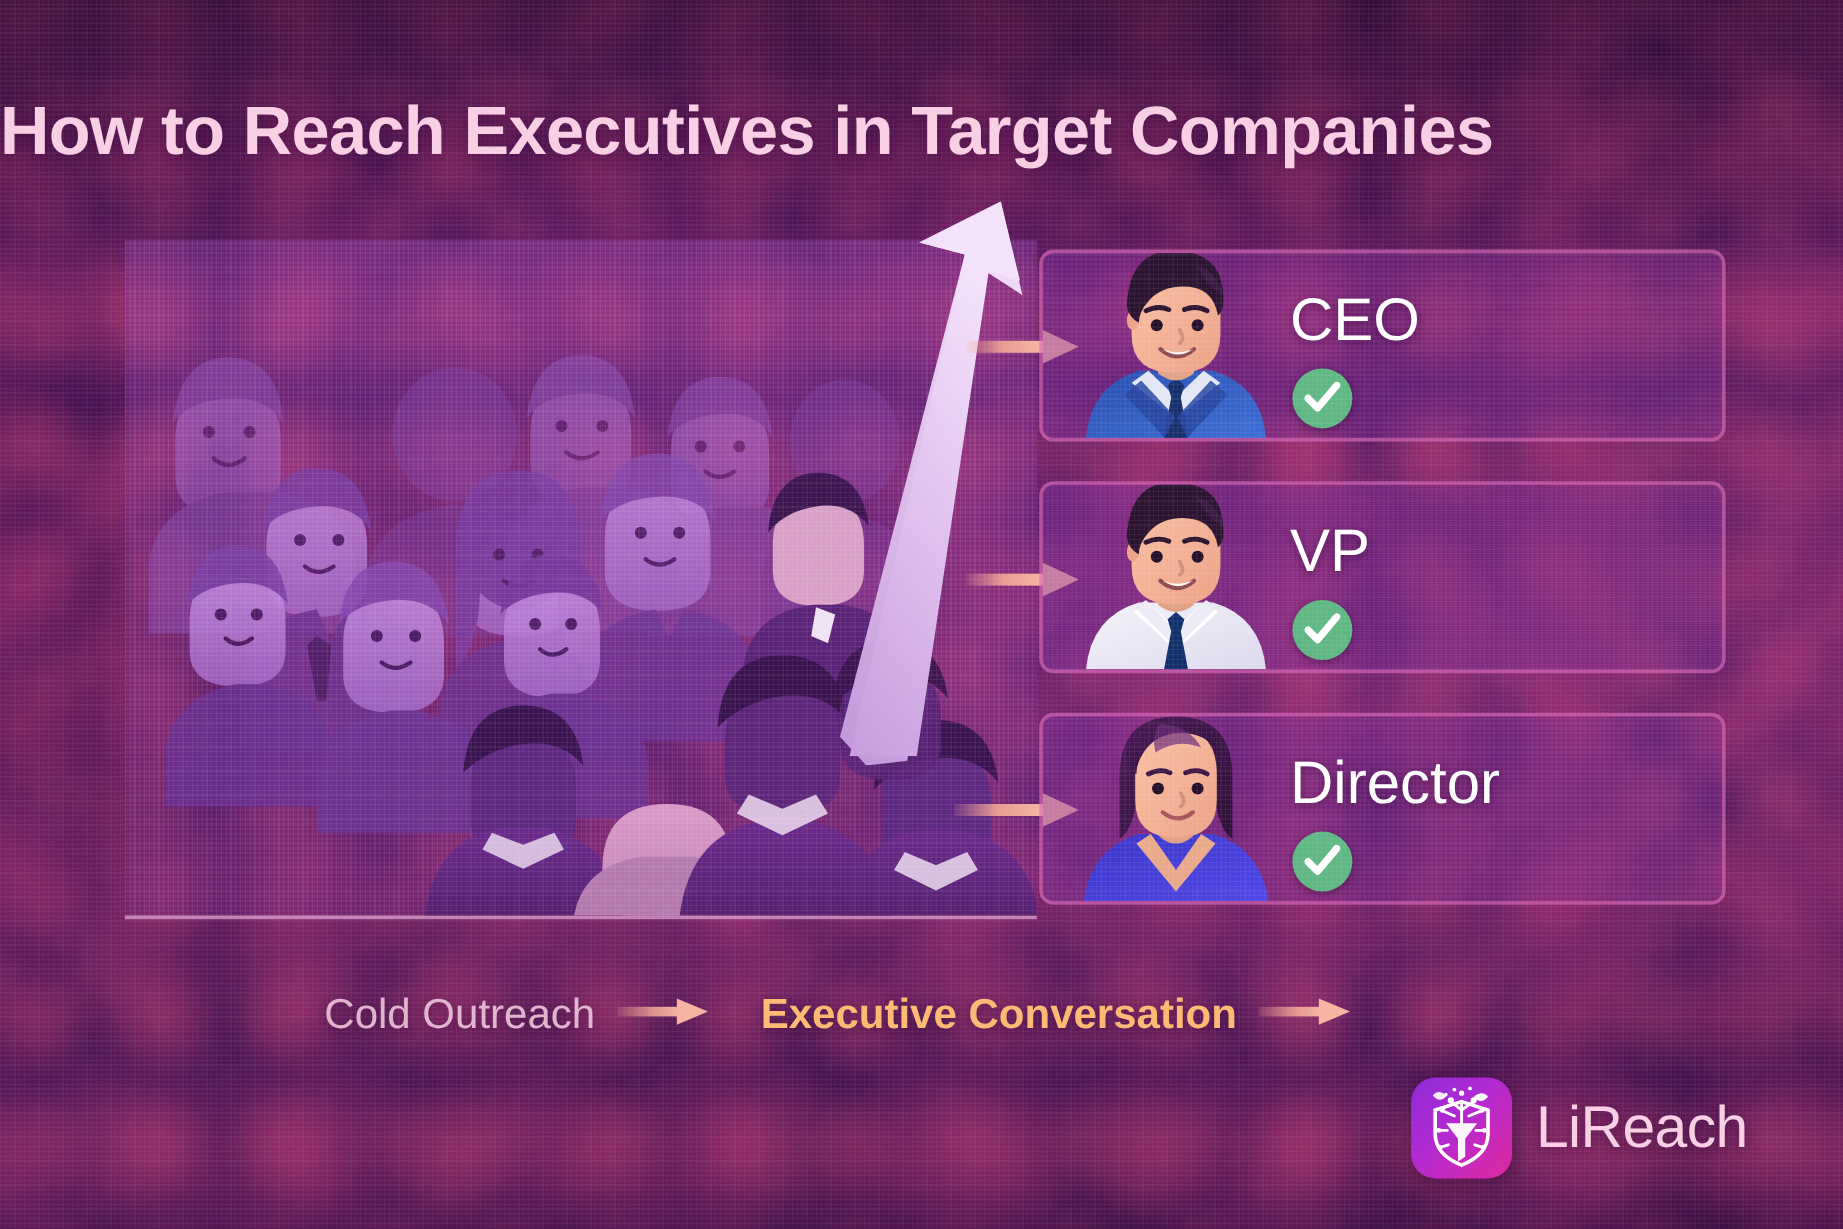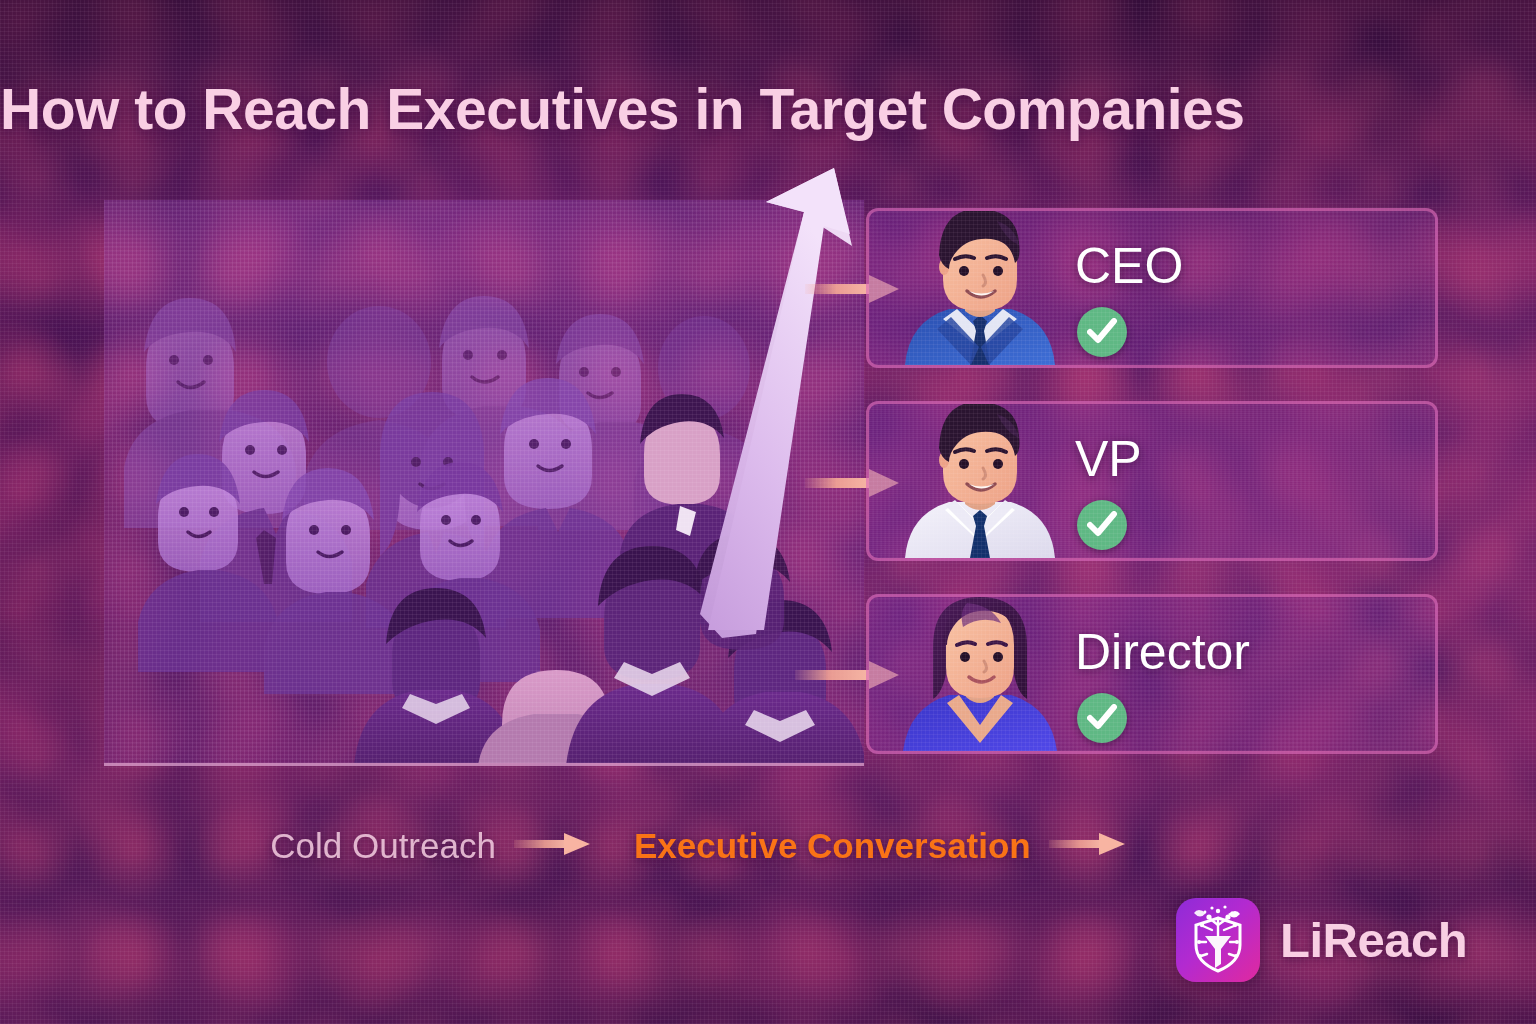--- a/index.html
+++ b/index.html
@@ -130,32 +130,32 @@
   #arrow-director { left:795px; top:658px; }
 
   
   #flow {
     position:absolute; left:0; top:828px; width:1353px;
     display:flex; align-items:center; justify-content:center;
     gap:18px; z-index:7;padding-left:44px;
   }
   .flow-label { font-size:35px; line-height:1; white-space:nowrap; text-shadow:0 2px 9px rgba(50,8,60,0.6); }
   .flow-label.muted { color:#f0c9dd; font-weight:normal; opacity:0.88; }
-  .flow-label.bold  { color:#f97316; font-weight:bold;margin-left:24px; }
+  .flow-label.bold  { color:#fdba74; font-weight:bold;margin-left:24px; }
 
   
   #logo { position:absolute; left:1176px; top:898px; display:flex; align-items:center; gap:20px; z-index:8; }
   #logo-mark {
     width:84px; height:84px; border-radius:20px;
     background:linear-gradient(135deg,#8e2bd8 0%, #b32ad0 45%, #e0299f 100%);
     position:relative;
     box-shadow:0 4px 16px rgba(40,5,50,0.5);
   }
   #logo-text {
-    font-size:49px; font-weight:bold; color:#f8cfe3; letter-spacing:-0.5px;
+    font-size:49px; font-weight:normal; color:#f8cfe3; letter-spacing:-0.5px;
     text-shadow:0 2px 10px rgba(50,8,60,0.6);
   }
 </style>
 </head>
 <body>
 
 <div id="bg">
   <div id="bg-base"></div>
   <div id="bg-bokeh"></div>
   <div id="bg-bokeh2"></div>

